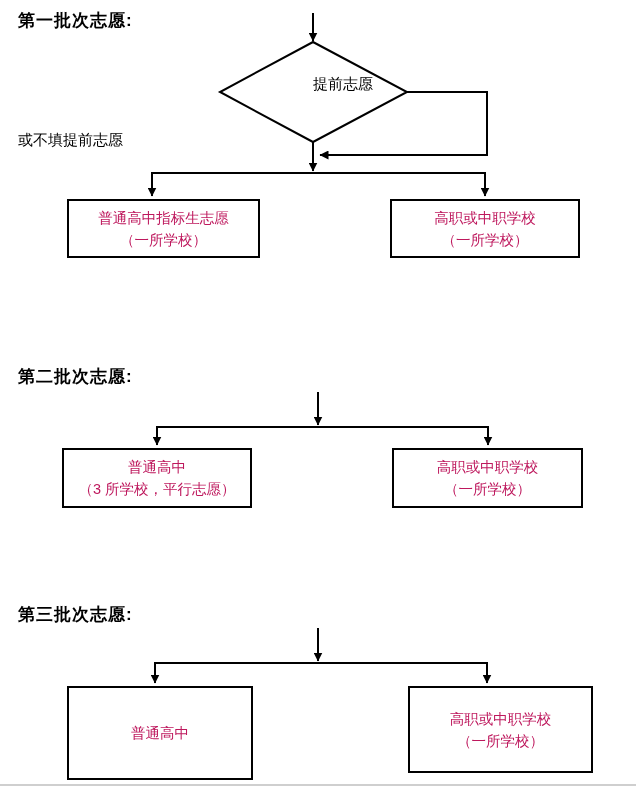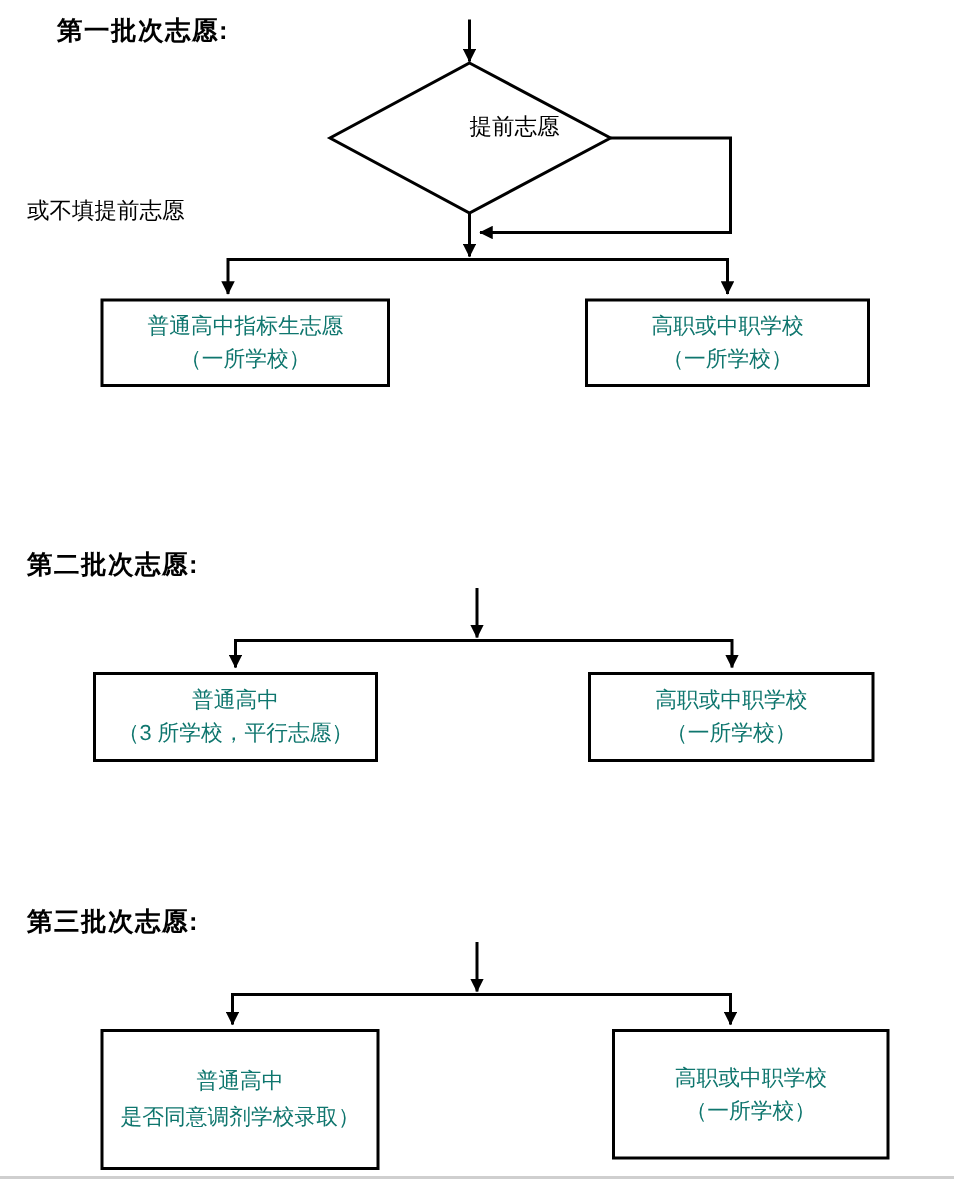--- a/index.html
+++ b/index.html
@@ -43,40 +43,40 @@
     border: 2px solid #000000;
     background: #ffffff;
     box-sizing: border-box;
     display: flex;
     flex-direction: column;
     align-items: center;
     justify-content: center;
     text-align: center;
     font-size: 14.5px;
     line-height: 22px;
-    color: #0f766e;
+    color: #be185d;
   }
   .flow-box .bline { white-space: nowrap; }
   #b1-left  { left: 67px;  top: 199px; width: 193px; height: 59px; }
   #b1-right { left: 390px; top: 199px; width: 190px; height: 59px; }
   #b2-left  { left: 62px;  top: 448px; width: 190px; height: 60px; }
   #b2-right { left: 392px; top: 448px; width: 191px; height: 60px; }
   #b3-left  { left: 67px;  top: 686px; width: 186px; height: 94px; line-height: 24px; }
   #b3-right { left: 408px; top: 686px; width: 185px; height: 87px; }
   #diamond-label {
     position: absolute;
     left: 253px;
     top: 75px;
     width: 120px;
     text-align: right;
     font-size: 15px;
     color: #000000;
     white-space: nowrap;
   }
-  #label-1 { top: 9px; margin-left: 20px; }
+  #label-1 { top: 9px; }
   #note-1  { top: 131px; }
   #label-2 { top: 365px; }
   #label-3 { top: 603px; }
 </style>
 </head>
 <body>
 
 <div id="stage">
 
   <svg id="connectors" viewBox="0 0 636 792" xmlns="http://www.w3.org/2000/svg">
@@ -126,20 +126,19 @@
     <div class="bline">（3 所学校，平行志愿）</div>
   </div>
   <div id="b2-right" class="flow-box">
     <div class="bline">高职或中职学校</div>
     <div class="bline">（一所学校）</div>
   </div>
 
   <div id="label-3" class="batch-label">第三批次志愿:</div>
   <div id="b3-left" class="flow-box">
     <div class="bline">普通高中</div>
-    <div class="bline">是否同意调剂学校录取）</div>
   </div>
   <div id="b3-right" class="flow-box">
     <div class="bline">高职或中职学校</div>
     <div class="bline">（一所学校）</div>
   </div>
 
 </div>
 
 </body></html>

